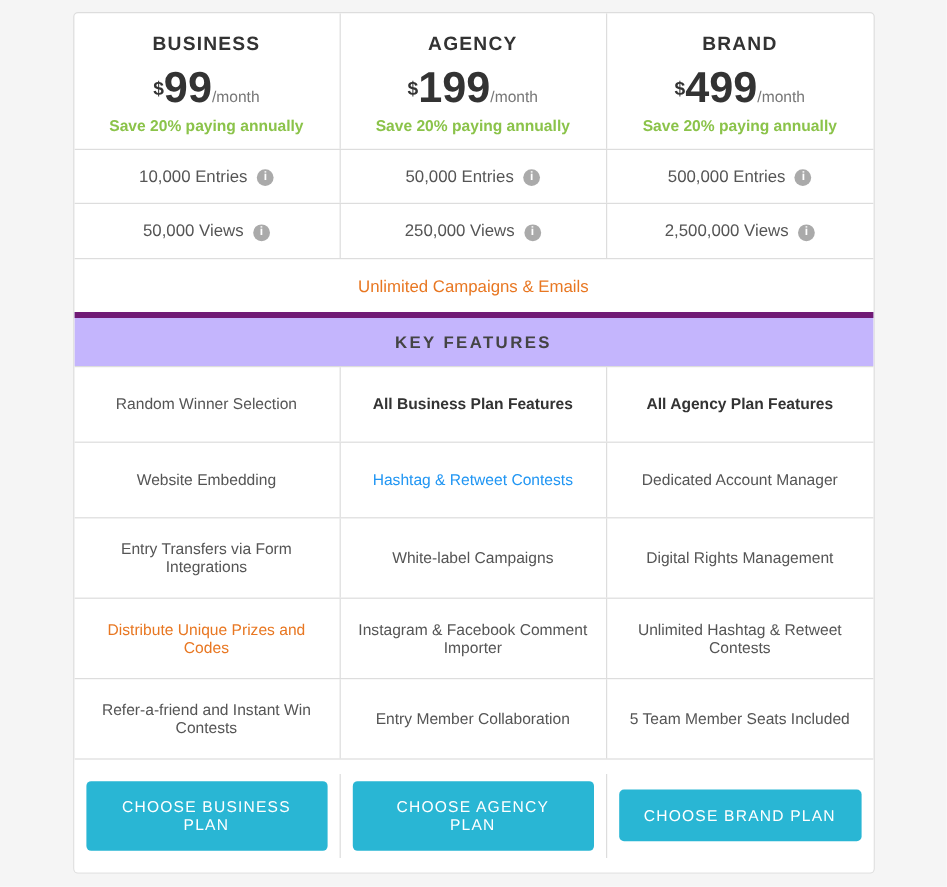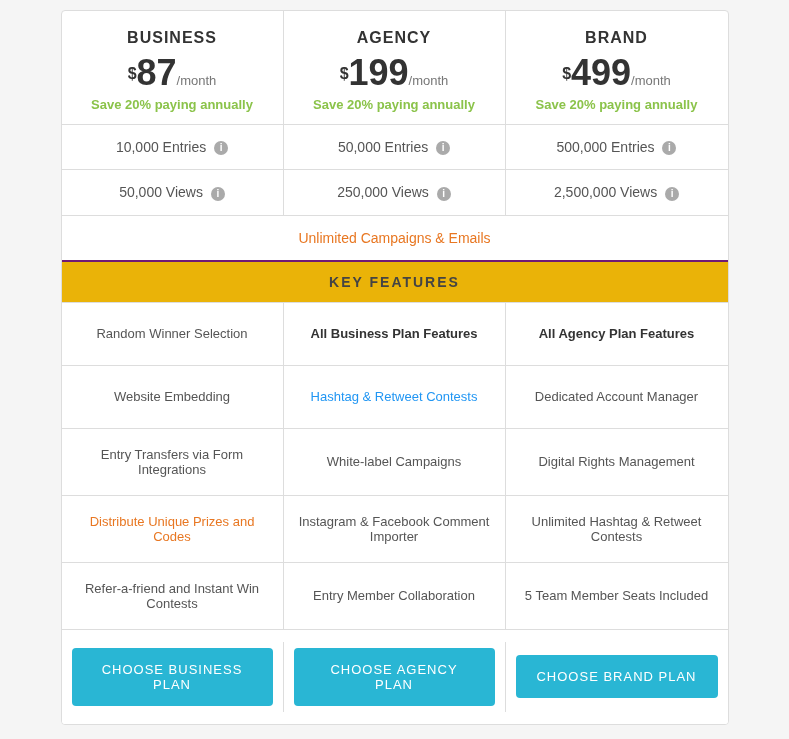--- a/index.html
+++ b/index.html
@@ -91,22 +91,22 @@
       cursor: pointer;
     }
     .unlimited-row {
       border-top: 1px solid #ddd;
       padding: 14px 10px;
       text-align: center;
       font-size: 14px;
       color: #e87722;
     }
     .key-features-header {
-      background: #eab308;
-      border-top: 2px solid #701a75;
+      background: #c4b5fd;
+      border-top: 5px solid #701a75;
       padding: 12px 10px;
       text-align: center;
       font-size: 14px;
       font-weight: 700;
       color: #444;
       letter-spacing: 2px;
     }
     .feature-row {
       display: grid;
       grid-template-columns: 1fr 1fr 1fr;
@@ -159,21 +159,21 @@
 </head>
 <body>
 
 <div class="pricing-table">
 
   <div class="header-row">
 
   <div class="plan-header">
     <div class="plan-name">BUSINESS</div>
     <div class="plan-price">
-      <span class="dollar">$</span><span class="amount">87</span><span class="period">/month</span>
+      <span class="dollar">$</span><span class="amount">99</span><span class="period">/month</span>
     </div>
     <div class="save-text">Save 20% paying annually</div>
   </div>
       <div class="plan-header">
     <div class="plan-name">AGENCY</div>
     <div class="plan-price">
       <span class="dollar">$</span><span class="amount">199</span><span class="period">/month</span>
     </div>
     <div class="save-text">Save 20% paying annually</div>
   </div>

